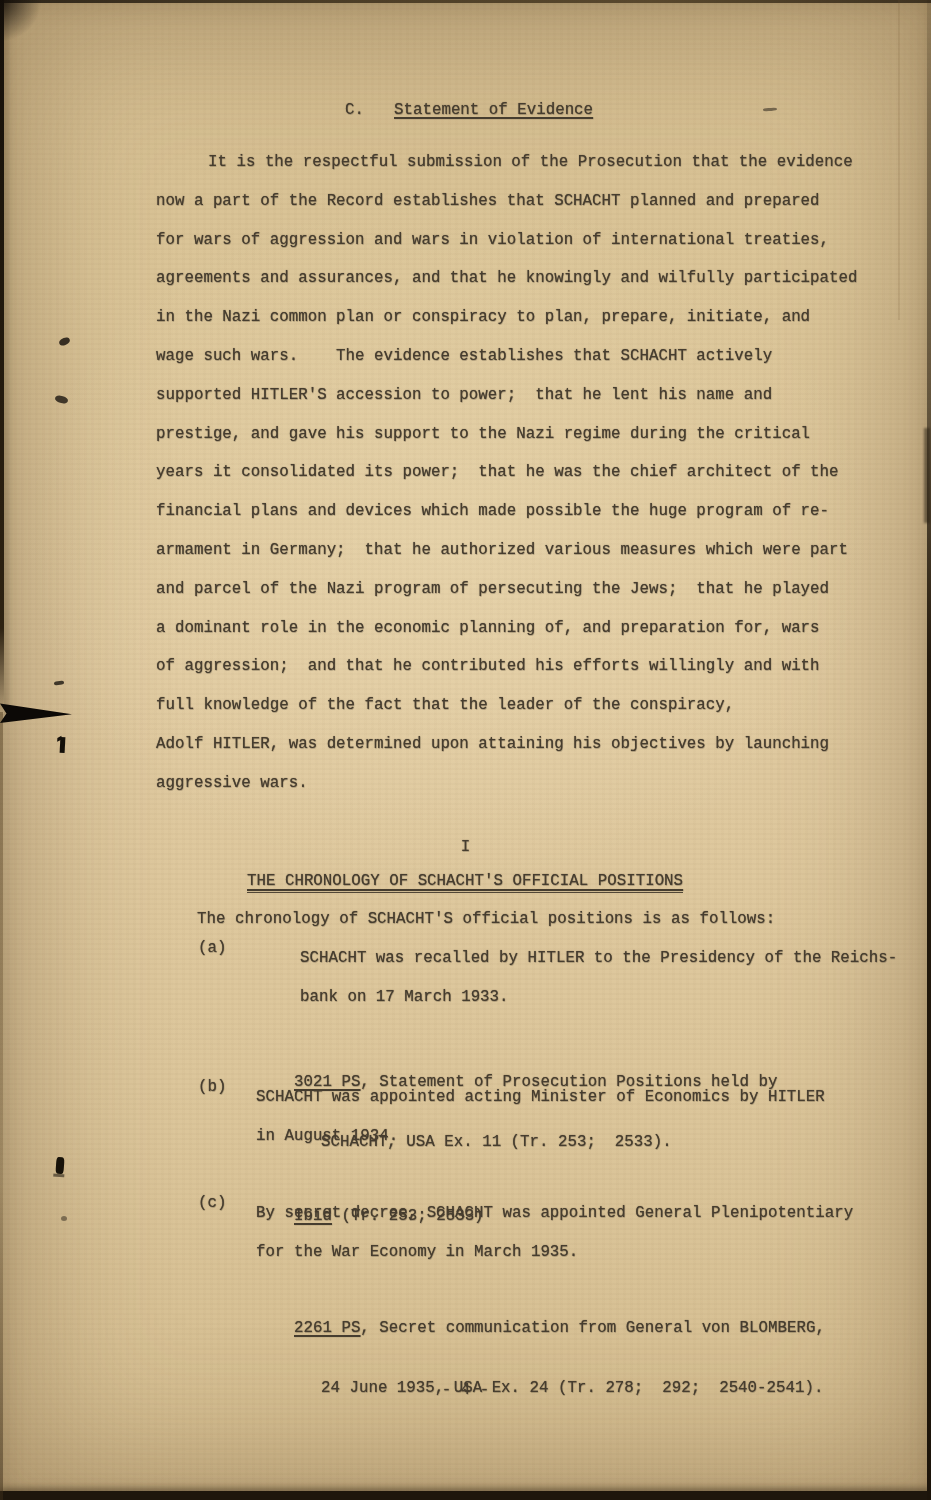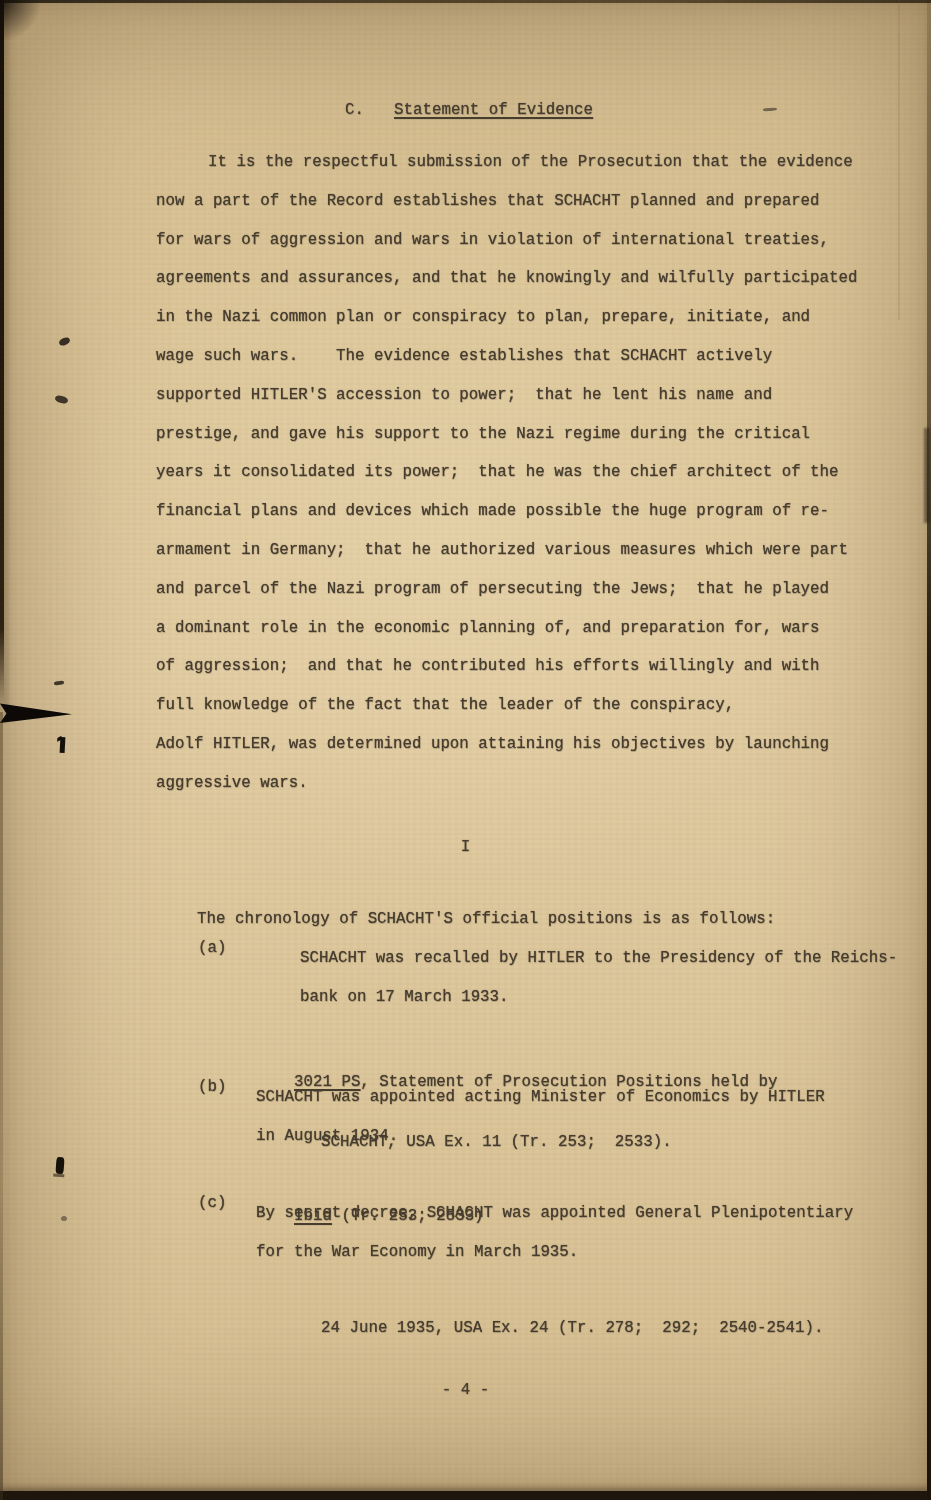--- a/index.html
+++ b/index.html
@@ -79,20 +79,21 @@
 financial plans and devices which made possible the huge program of re-
 armament in Germany;  that he authorized various measures which were part
 and parcel of the Nazi program of persecuting the Jews;  that he played
 a dominant role in the economic planning of, and preparation for, wars
 of aggression;  and that he contributed his efforts willingly and with
 full knowledge of the fact that the leader of the conspiracy,
 Adolf HITLER, was determined upon attaining his objectives by launching
 aggressive wars.</div>
 
   <div class="abs ink center" style="top:838px;">I</div>
+  <div class="abs ink uu" style="left:247px; top:872px;">THE CHRONOLOGY OF SCHACHT'S OFFICIAL POSITIONS</div>
 
   <div class="abs ink" style="left:197px; top:910px;">The chronology of SCHACHT'S official positions is as follows:</div>
 
   <div class="abs ink" style="left:198px; top:939px;">(a)</div>
   <div class="abs ink lh-body" style="left:256px; top:939px; width:640px;margin-left:44px;">SCHACHT was recalled by HITLER to the Presidency of the Reichs-
 bank on 17 March 1933.</div>
 
   <div class="abs ink lh-single" style="left:294px; top:1032px; width:560px;">
     <div><span class="u">3021 PS</span><span>, Statement of Prosecution Positions held by</span></div>
     <div class="cite-line2">SCHACHT, USA Ex. 11 (Tr. 253;  2533).</div>
@@ -104,20 +105,21 @@
 
   <div class="abs ink lh-single" style="left:294px; top:1166px; width:560px;">
     <div><span class="u">Ibid</span><span> (Tr. 253; 2533)</span></div>
   </div>
 
   <div class="abs ink" style="left:198px; top:1194px;">(c)</div>
   <div class="abs ink lh-body" style="left:256px; top:1194px; width:640px;">By secret decree, SCHACHT was appointed General Plenipotentiary
 for the War Economy in March 1935.</div>
 
   <div class="abs ink lh-single" style="left:294px; top:1278px; width:580px;">
+    <div><span class="u">2261 PS</span><span>, Secret communication from General von BLOMBERG,</span></div>
     <div class="cite-line2">24 June 1935, USA Ex. 24 (Tr. 278;  292;  2540-2541).</div>
   </div>
 
   <div class="abs ink center lh-single" style="top:1380px;">- 4 -</div>
 
   <div class="abs" id="edge-top"></div>
   <div class="abs" id="edge-bottom"></div>
   <div class="abs" id="edge-left"></div>
   <div class="abs" id="edge-left-lower"></div>
   <div class="abs" id="edge-right"></div>

